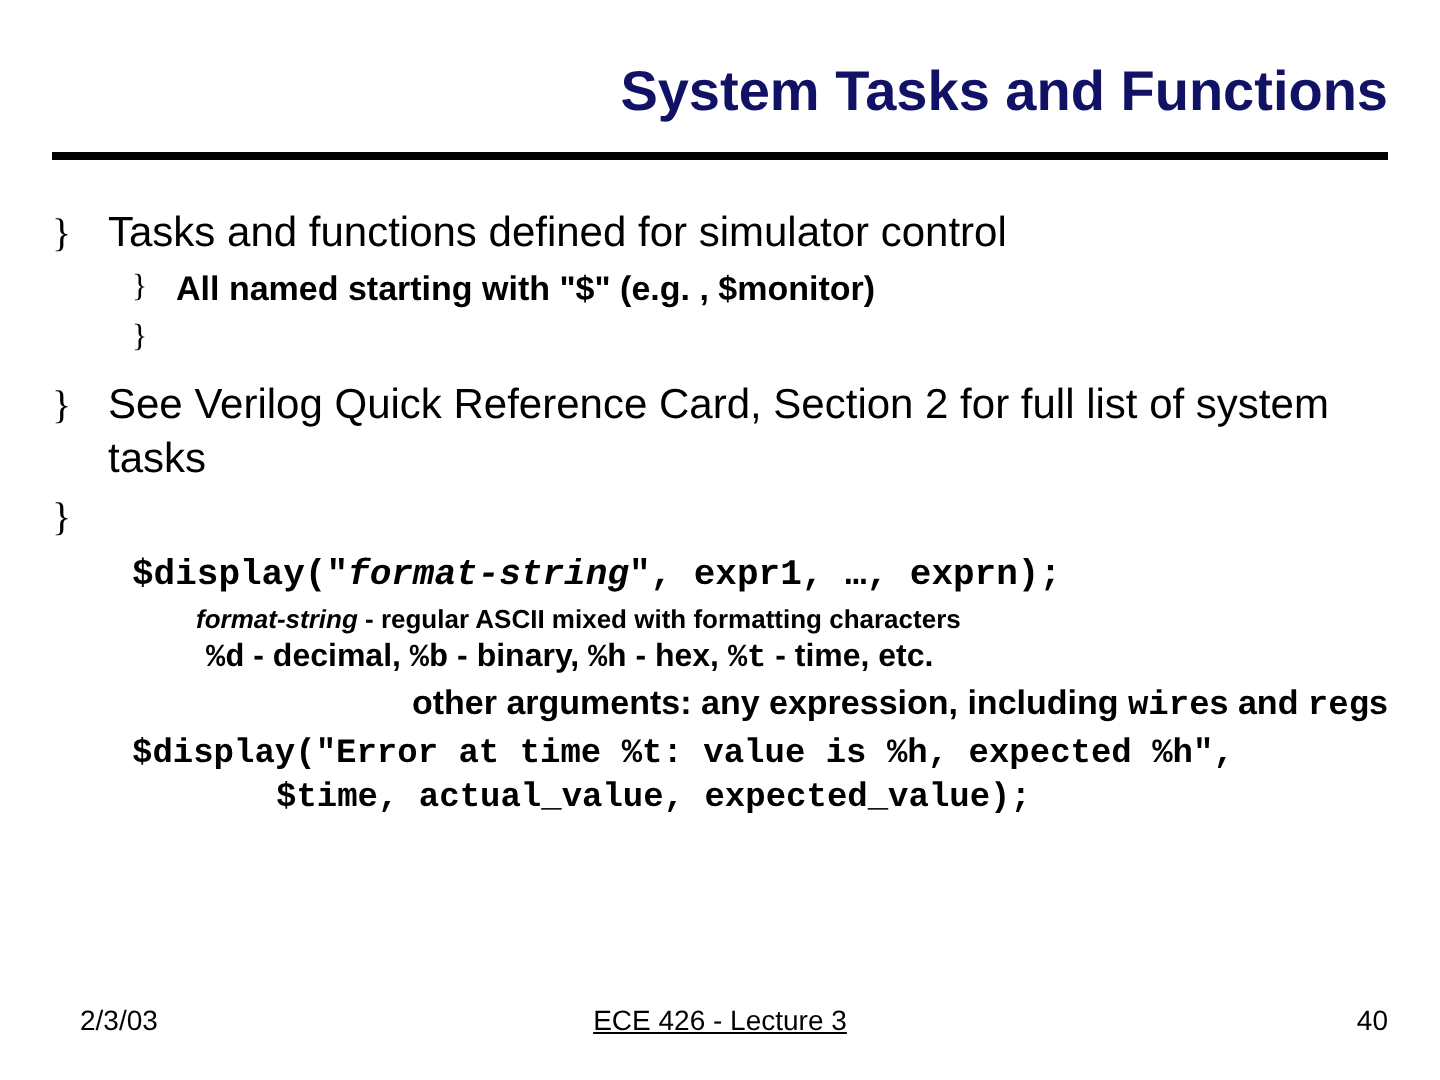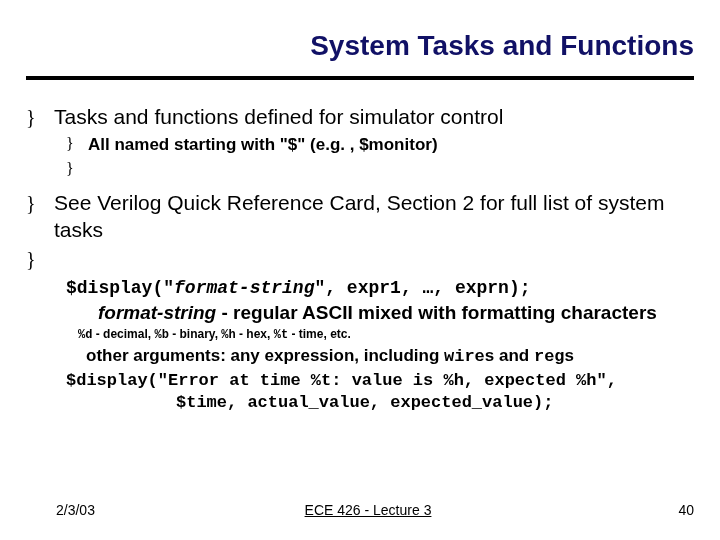--- a/index.html
+++ b/index.html
@@ -67,50 +67,51 @@
     margin-left: 40px;
     margin-top: 6px;
     font-family: "Courier New", monospace;
     font-weight: bold;
     font-size: 18px;
   }
   .code-line .italic { font-style: italic; }
   .sub-note {
     margin-left: 72px;
     margin-top: 4px;
-    font-size: 19px;
+    font-size: 13px;
     font-weight: bold;
   }
   .sub-note .italic { font-style: italic; font-weight: bold; }
   .sub-note2 {
-    margin-left: 52px;
+    margin-left: 77px;
     margin-top: 3px;
-    font-size: 12px;
+    font-size: 16px;
     font-weight: bold;
   }
   .sub-note2 .mono { font-family: "Courier New", monospace; font-weight: bold; }
   .sub-note3 {
     margin-left: 60px;
     margin-top: 4px;
     font-size: 17px;
     font-weight: bold;
+    text-align: right;
   }
   .sub-note3 .mono { font-family: "Courier New", monospace; font-weight: bold; }
   .code-block {
     margin-left: 40px;
     margin-top: 4px;
     font-family: "Courier New", monospace;
     font-weight: bold;
     font-size: 17px;
     line-height: 1.3;
   }
-  .code-block .l2 { margin-left: 110px; }
+  .code-block .l2 { margin-left: 72px; }
   .footer {
     position: absolute;
-    left: 16px; right: 0;
+    left: 0; right: 0;
     bottom: 22px;
     padding: 0 26px 0 40px;
     display: flex;
     justify-content: space-between;
     font-size: 14px;
     color: #000;
   }
   .footer .center {
     position: absolute;
     left: 50%;

